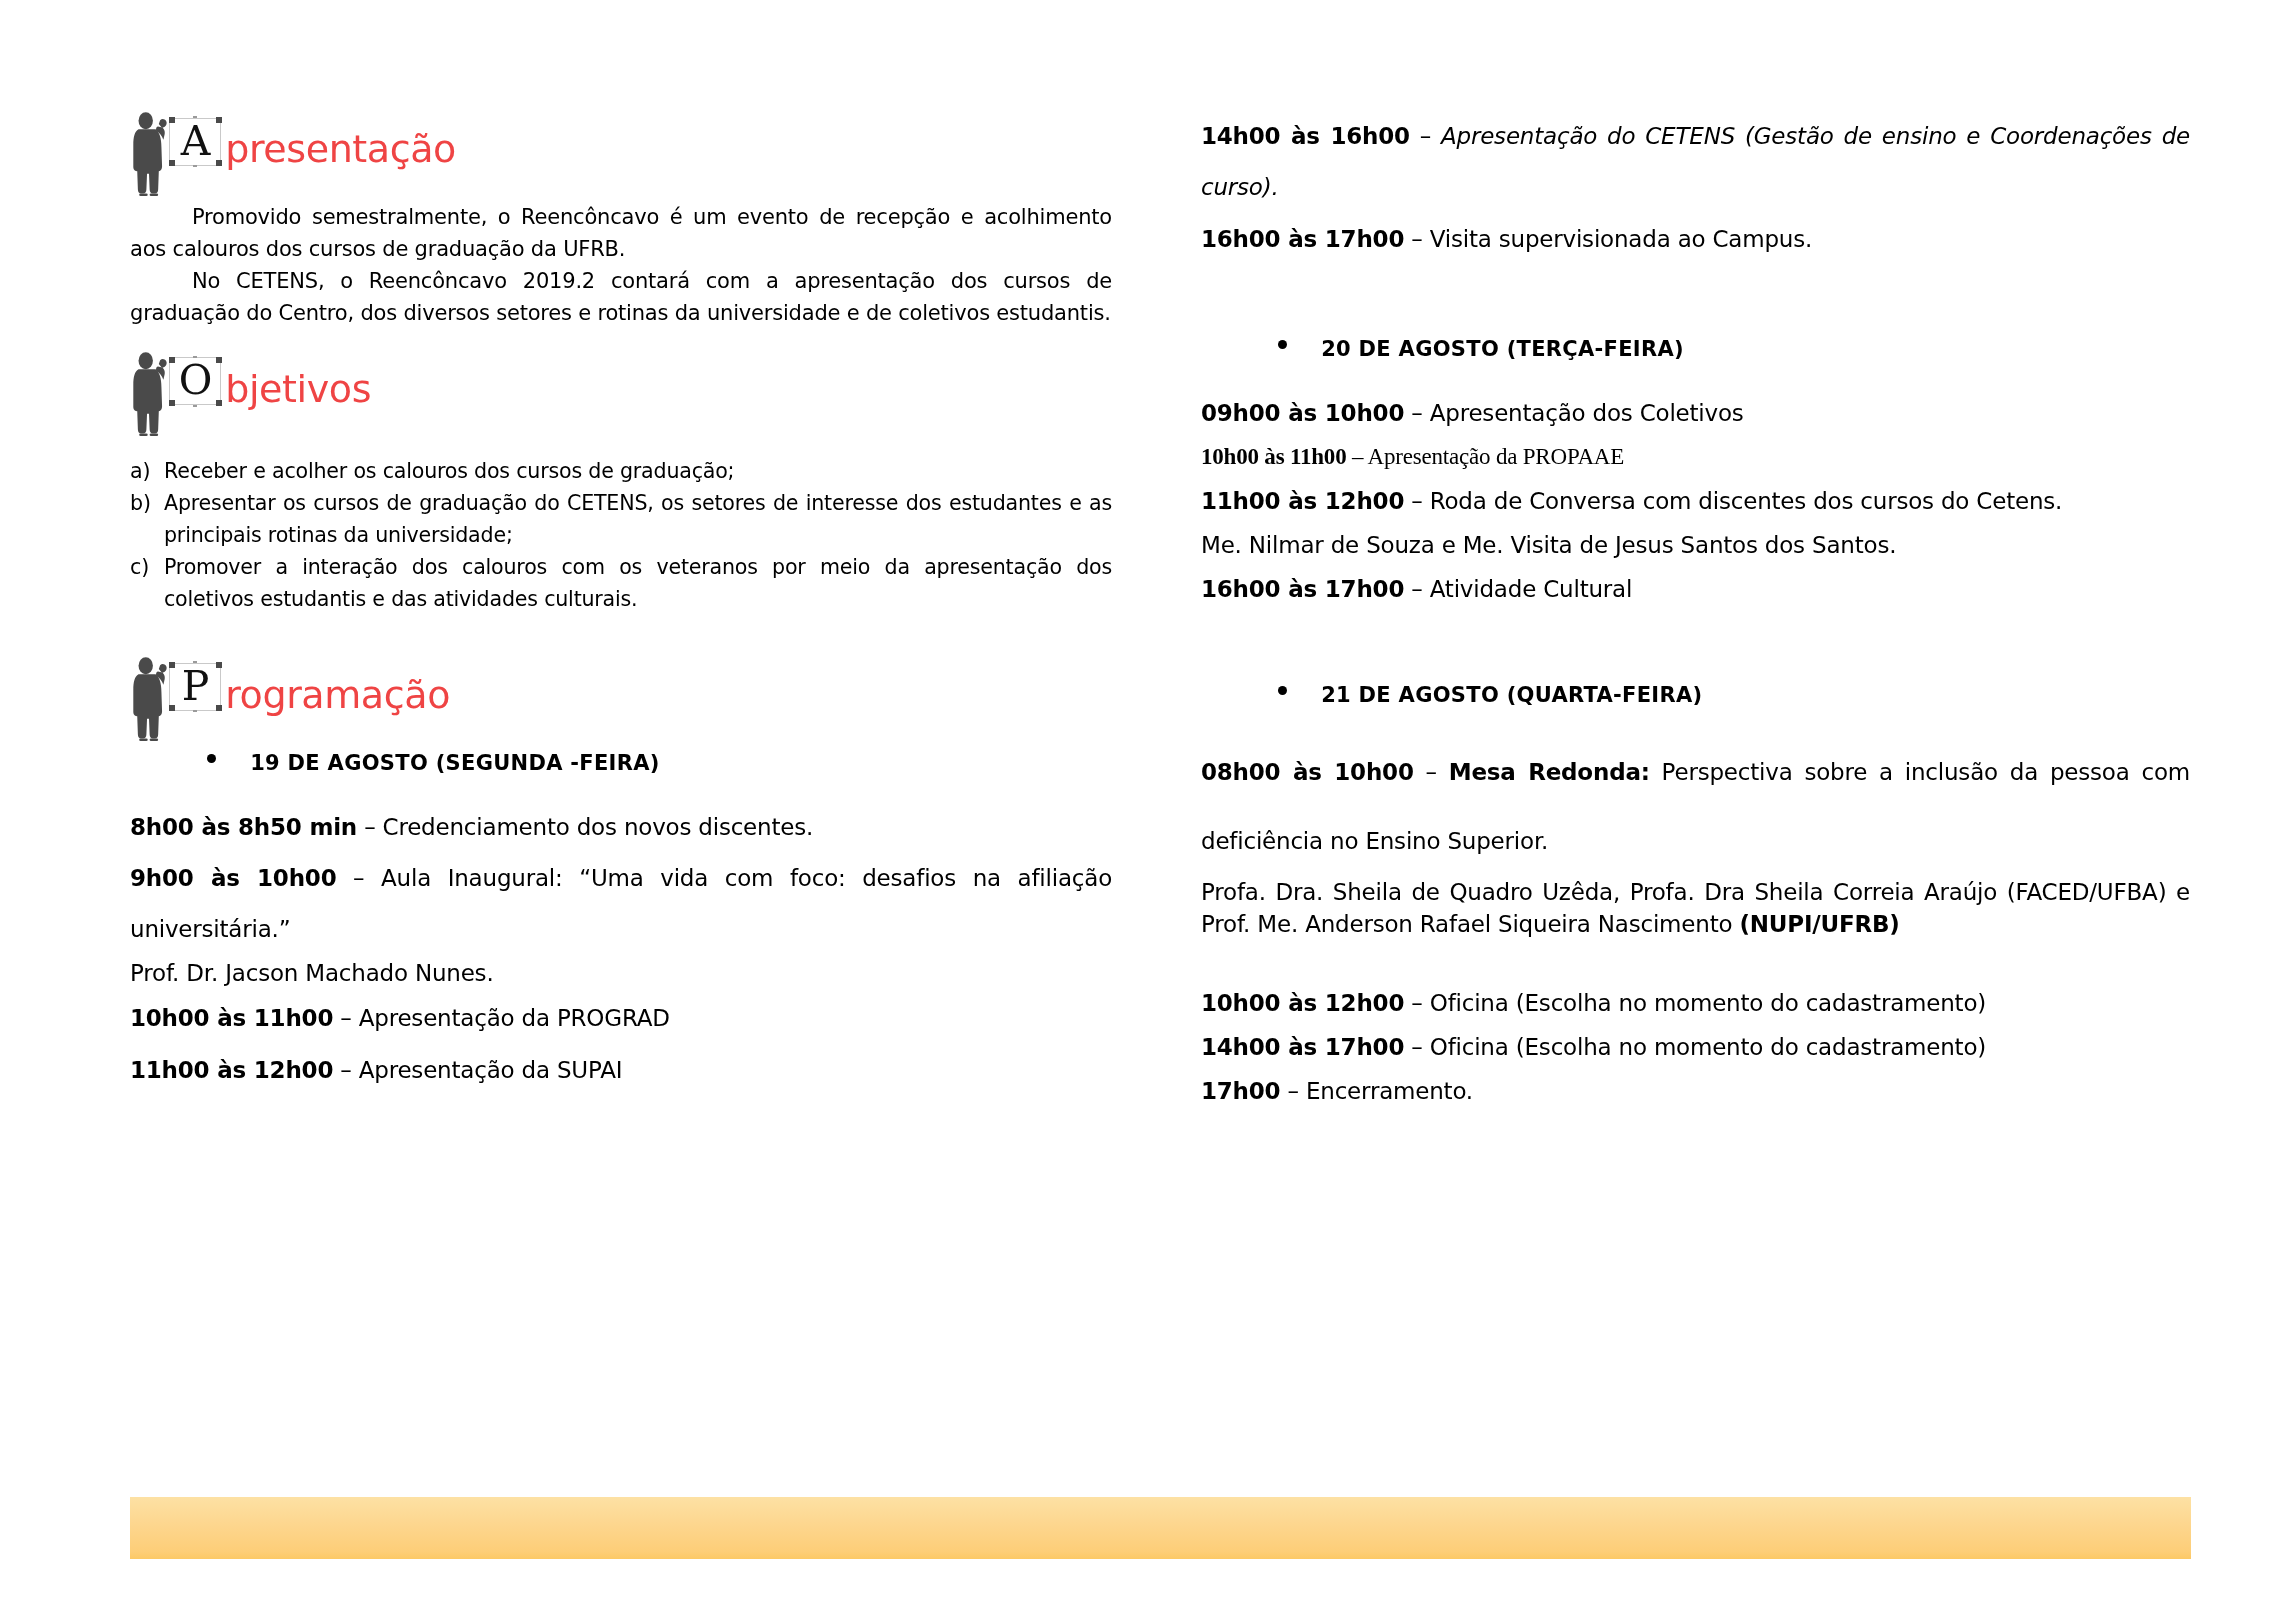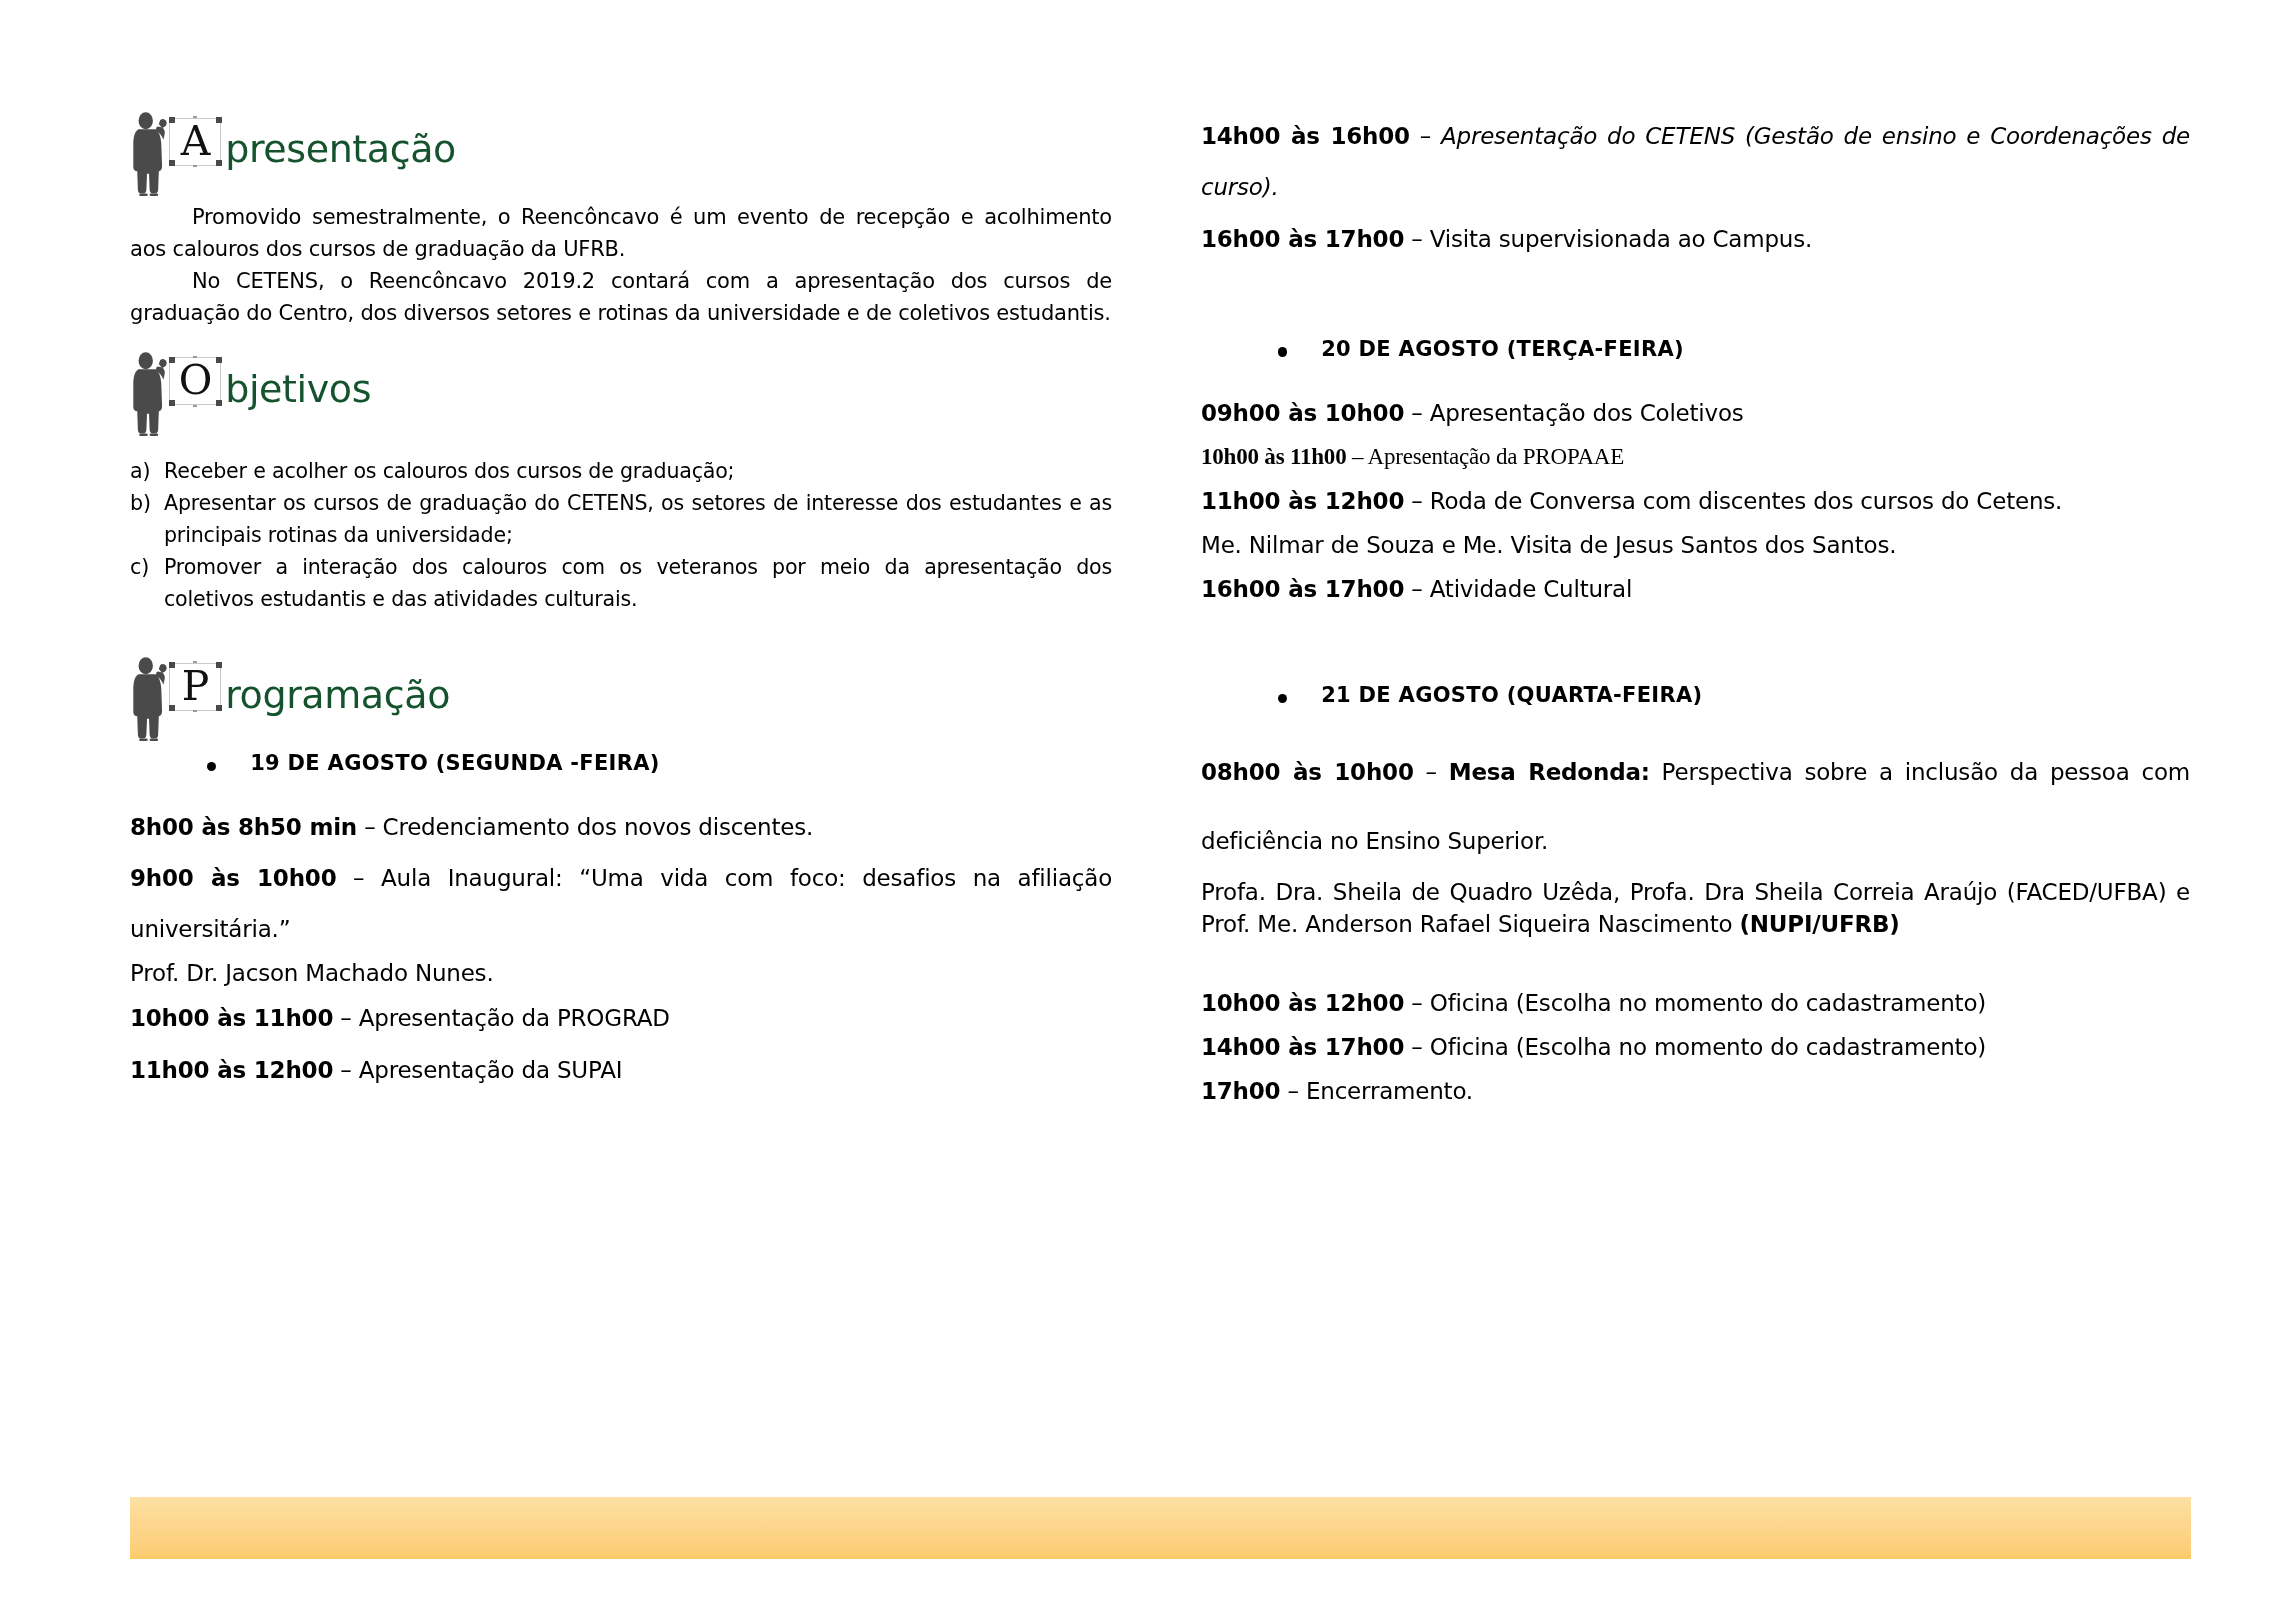--- a/index.html
+++ b/index.html
@@ -92,21 +92,21 @@
 
   .section-title {
     font-family: "DejaVu Sans", sans-serif;
     font-size: 38px;
     line-height: 48px;
     font-weight: 400;
     letter-spacing: -0.4px;
     margin-top: 14.4px;
     margin-left: 3.9px;
     white-space: nowrap;
-    color: #14532d;
+    color: #ef4444;
   }
 
   
   .body-text {
     font-size: 21px;
     line-height: 32px;
     text-align: justify;
     letter-spacing: -0.2px;
     margin: 0;
   }
@@ -133,21 +133,21 @@
   .lettered-list .item-text {
     flex: 1 1 auto;
     text-align: justify;
     letter-spacing: -0.2px;
   }
 
   
   .day-bullet {
     display: flex;
     flex-direction: row;
-    align-items: flex-end;
+    align-items: center;
     margin: 9.2px 0 26px 0;
     padding-left: 77px;
   }
   .day-bullet .dot {
     flex: 0 0 auto;
     width: 9.2px; height: 9.2px;
     border-radius: 50%;
     background: #000;
     margin-right: 34px;
     position: relative;

